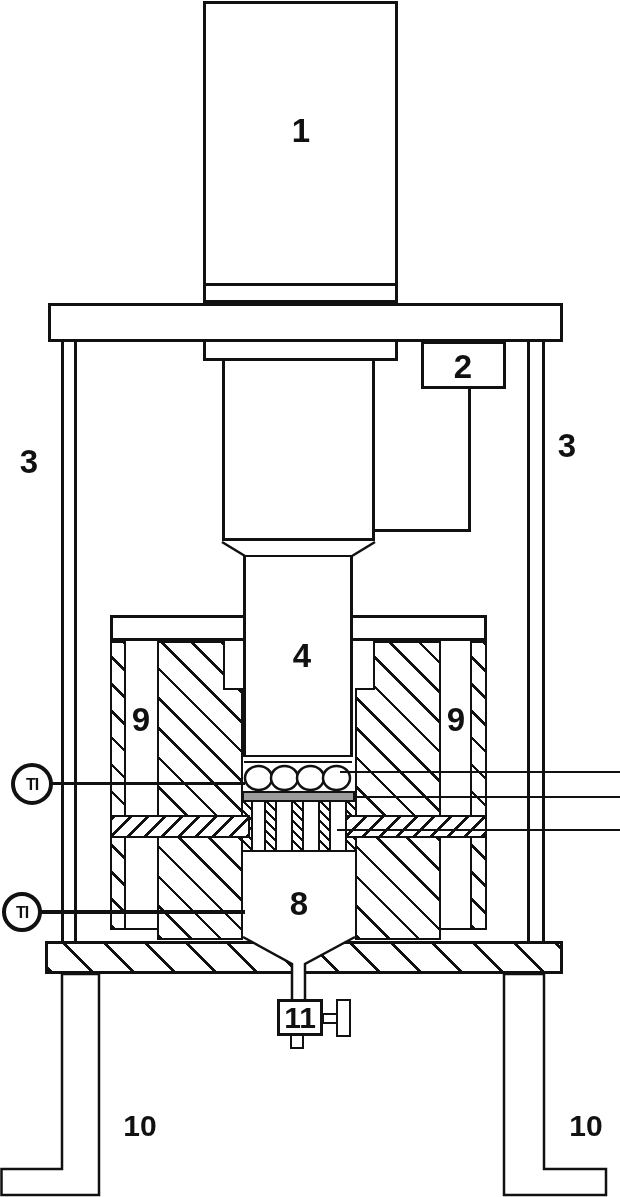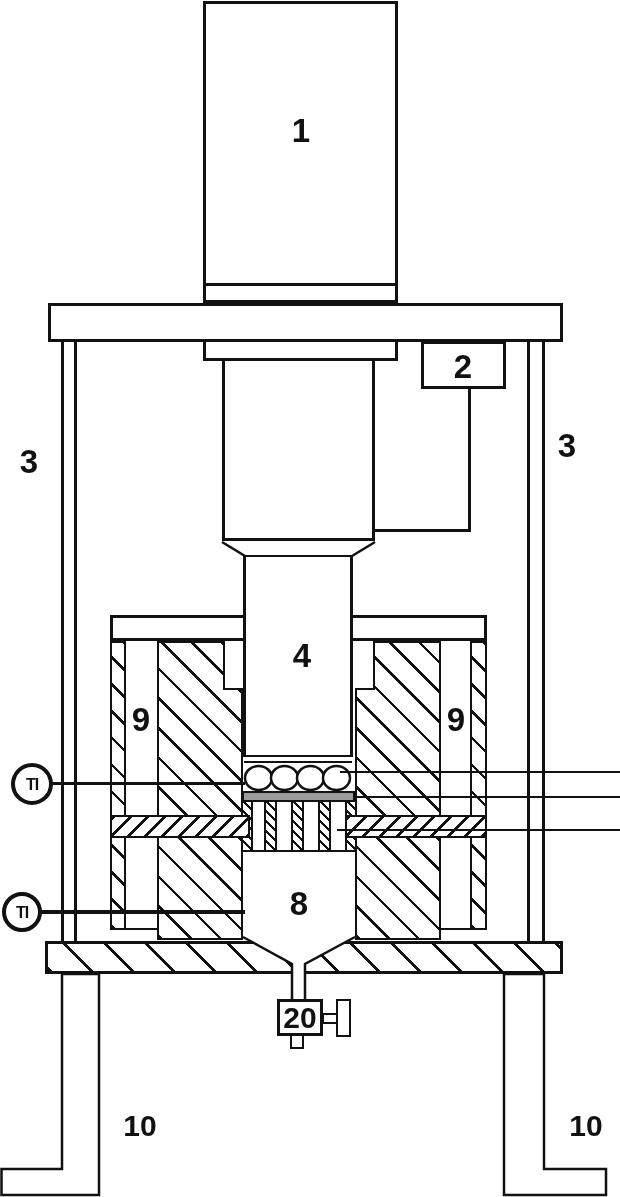--- a/index.html
+++ b/index.html
@@ -119,15 +119,15 @@
   <div class="lbl" style="left:301px;top:130px;">1</div>
   <div class="lbl" style="left:463px;top:366px;">2</div>
   <div class="lbl" style="left:29px;top:461px;">3</div>
   <div class="lbl" style="left:567px;top:445px;">3</div>
   <div class="lbl" style="left:302px;top:655px;">4</div>
   <div class="lbl" style="left:299px;top:903px;">8</div>
   <div class="lbl" style="left:141px;top:719px;">9</div>
   <div class="lbl" style="left:456px;top:719px;">9</div>
   <div class="lbl small" style="left:140px;top:1126px;">10</div>
   <div class="lbl small" style="left:586px;top:1126px;">10</div>
-  <div class="lbl small" style="left:300px;top:1018px;">20</div>
+  <div class="lbl small" style="left:300px;top:1018px;">11</div>
 
 </div>
 
 </body></html>

